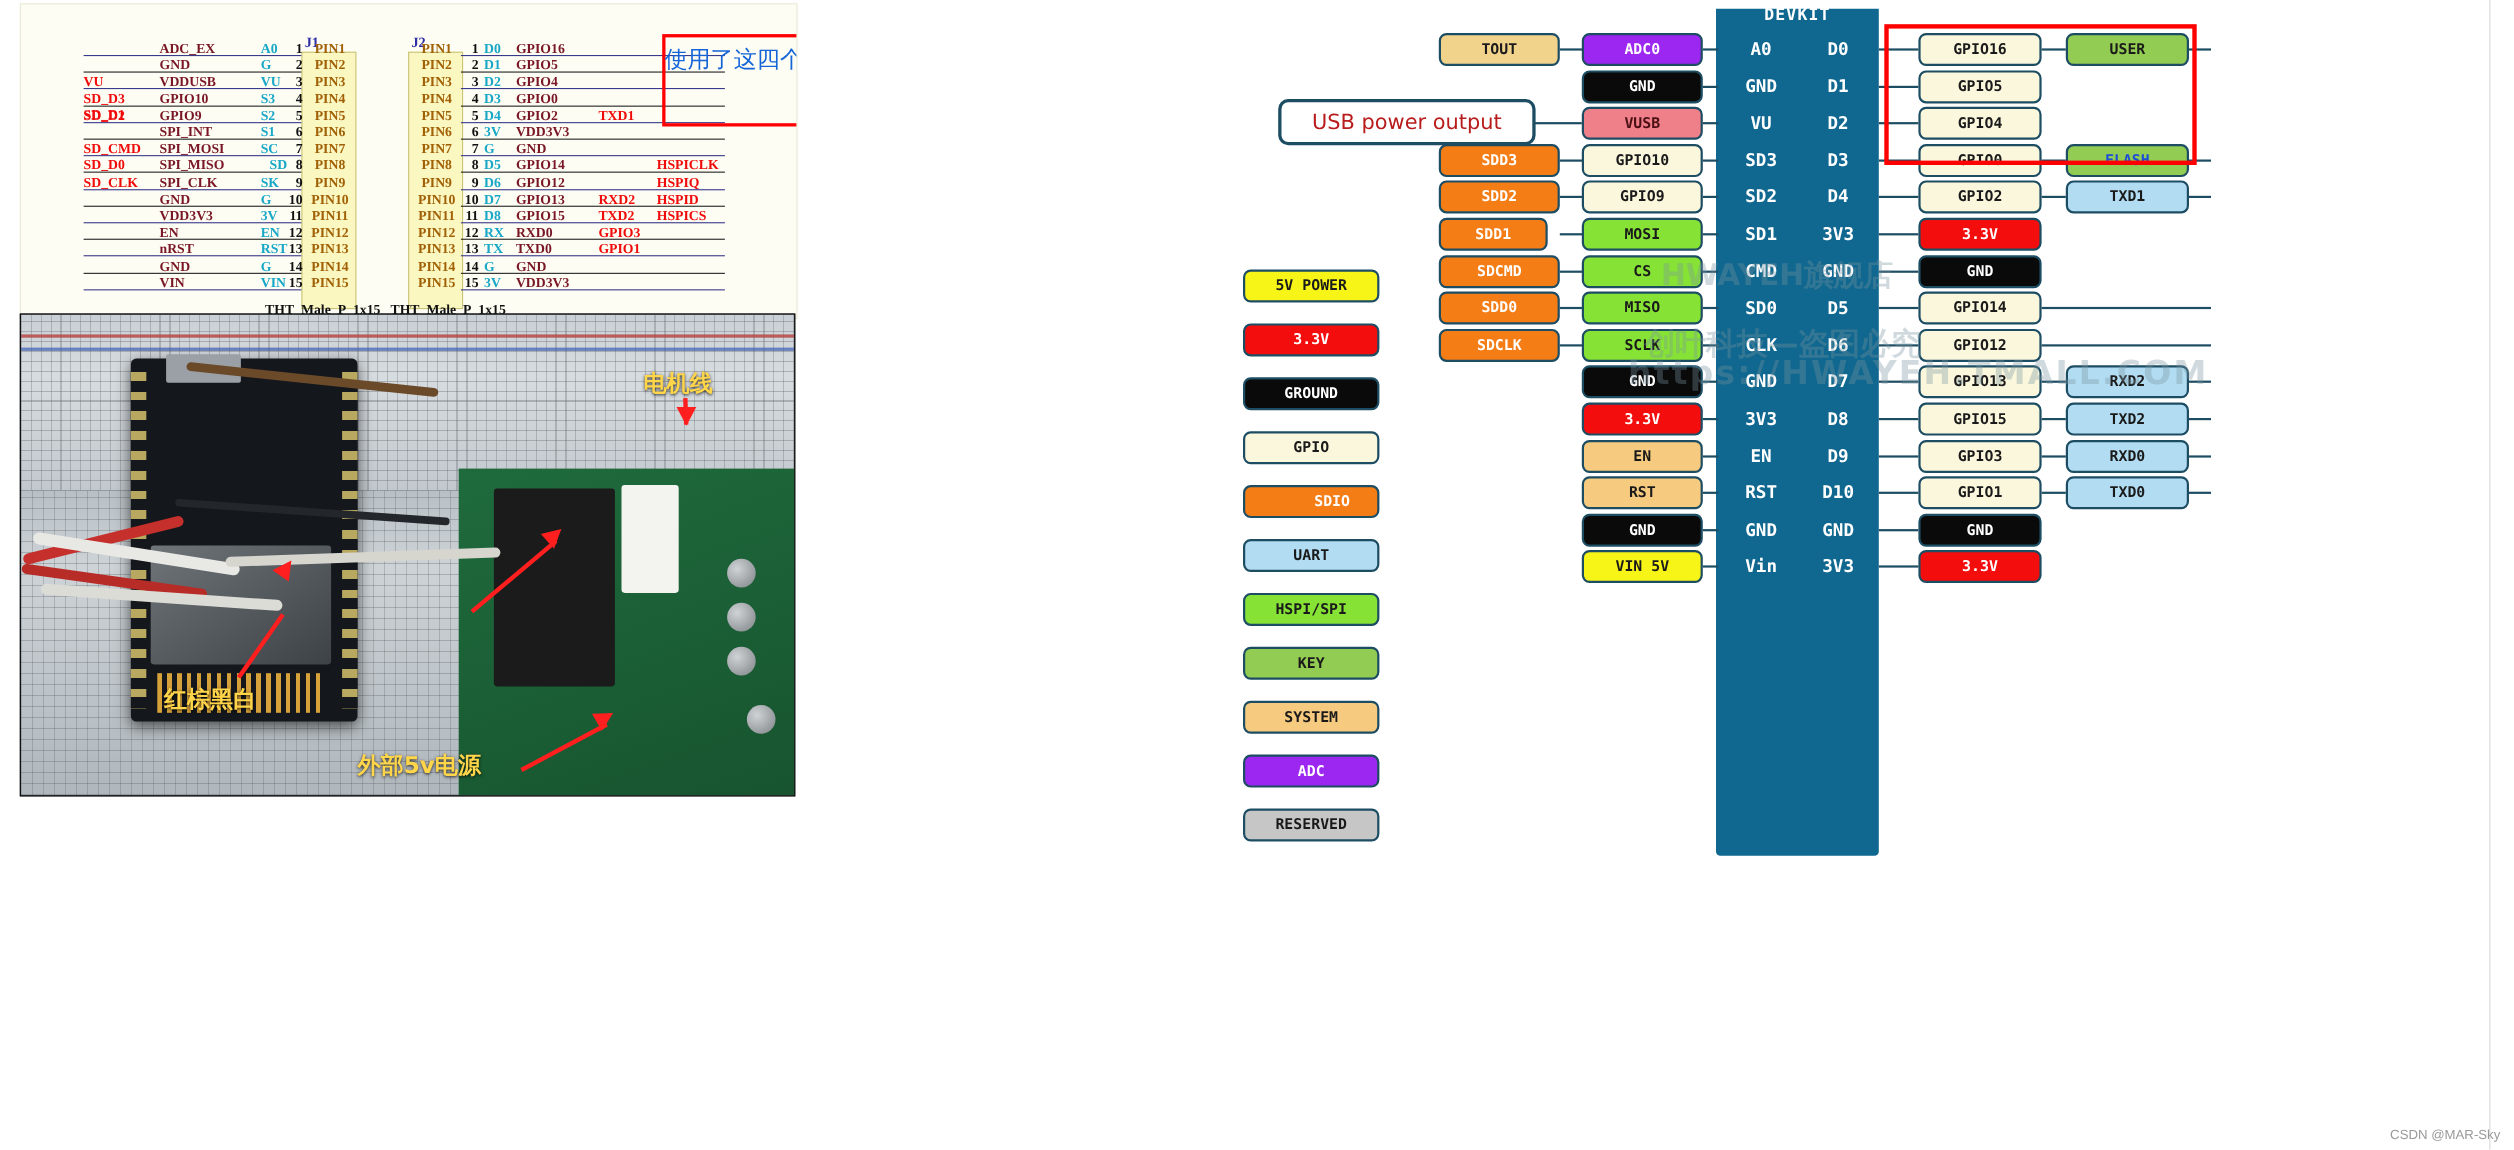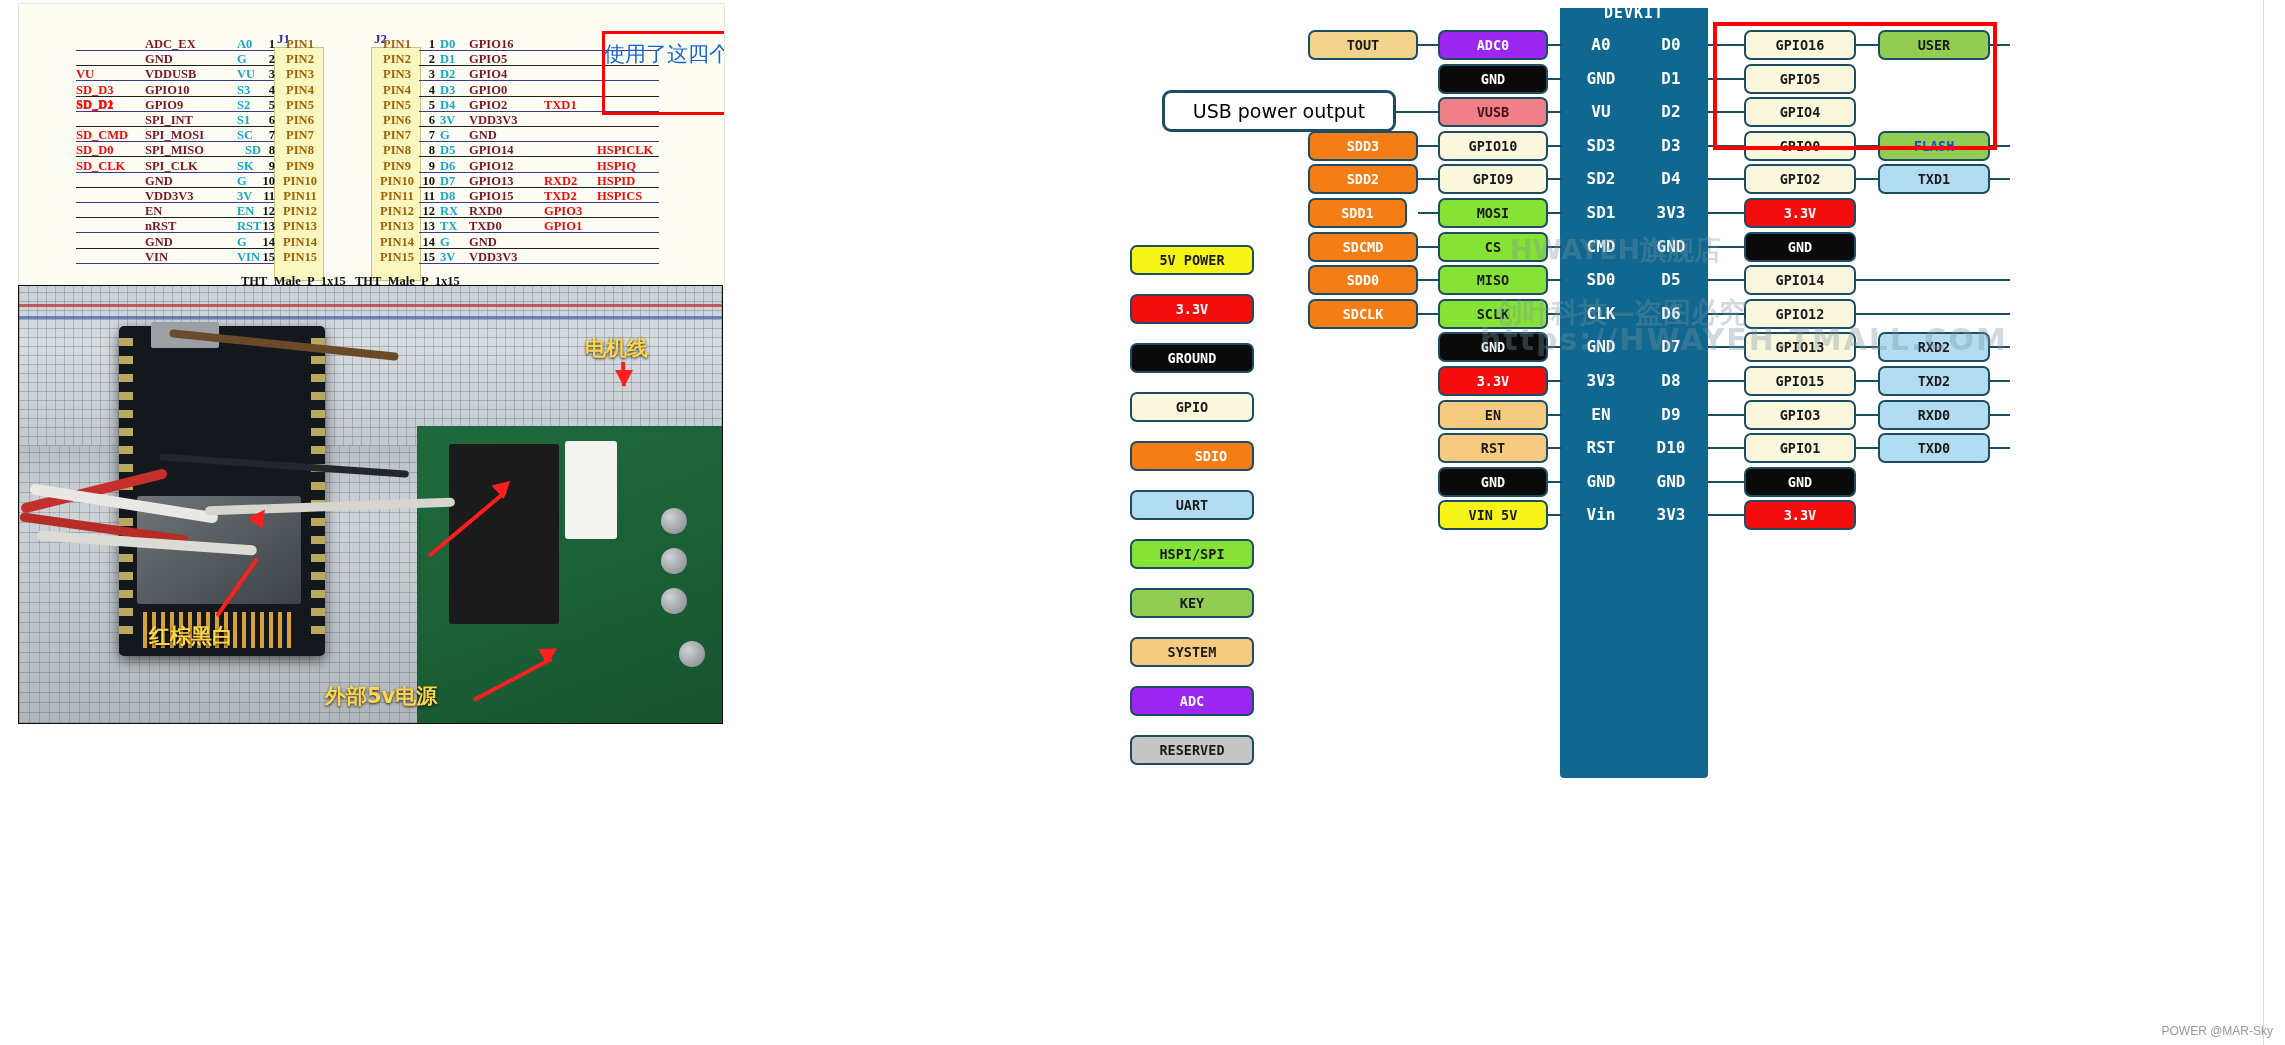--- a/index.html
+++ b/index.html
@@ -135,21 +135,21 @@
     position:absolute;color:rgba(120,150,160,.35);pointer-events:none;
     font-family:"DejaVu Sans", sans-serif;font-weight:bold;white-space:nowrap;
   }
   #watermark1{left:390px;top:232px;font-size:27px;}
   #watermark2{left:375px;top:294px;font-size:28px;}
   #watermark3{left:360px;top:322px;font-size:30px;letter-spacing:2px;}
   #usb-note{
     position:absolute;left:42px;top:90px;width:228px;height:36px;
     border:3px solid #1d4d63;border-radius:9px;background:#fff;
     display:flex;align-items:center;justify-content:center;
-    font-size:19px;color:#000000;font-family:"DejaVu Sans", sans-serif;
+    font-size:19px;color:#b91c1c;font-family:"DejaVu Sans", sans-serif;
   }
   #divider{position:absolute;left:2263px;top:0;width:1px;height:1045px;background:#d8d8d8;}
   #csdn{
     position:absolute;right:12px;bottom:7px;font-size:12px;color:#9a9a9a;
     font-family:"Liberation Sans", sans-serif;
   }
 </style>
 </head>
 <body>
 
@@ -550,13 +550,13 @@
 
   <div id="usb-note">USB power output</div>
   <div id="red-box-dk"></div>
 
   <div id="watermark1">HWAYEH旗舰店</div>
   <div id="watermark2">创叶科技—盗图必究</div>
   <div id="watermark3">https://HWAYEH.TMALL.COM</div>
 </div>
 
 <div id="divider"></div>
-<div id="csdn">POWER @MAR-Sky</div>
+<div id="csdn">CSDN @MAR-Sky</div>
 
 </body></html>

